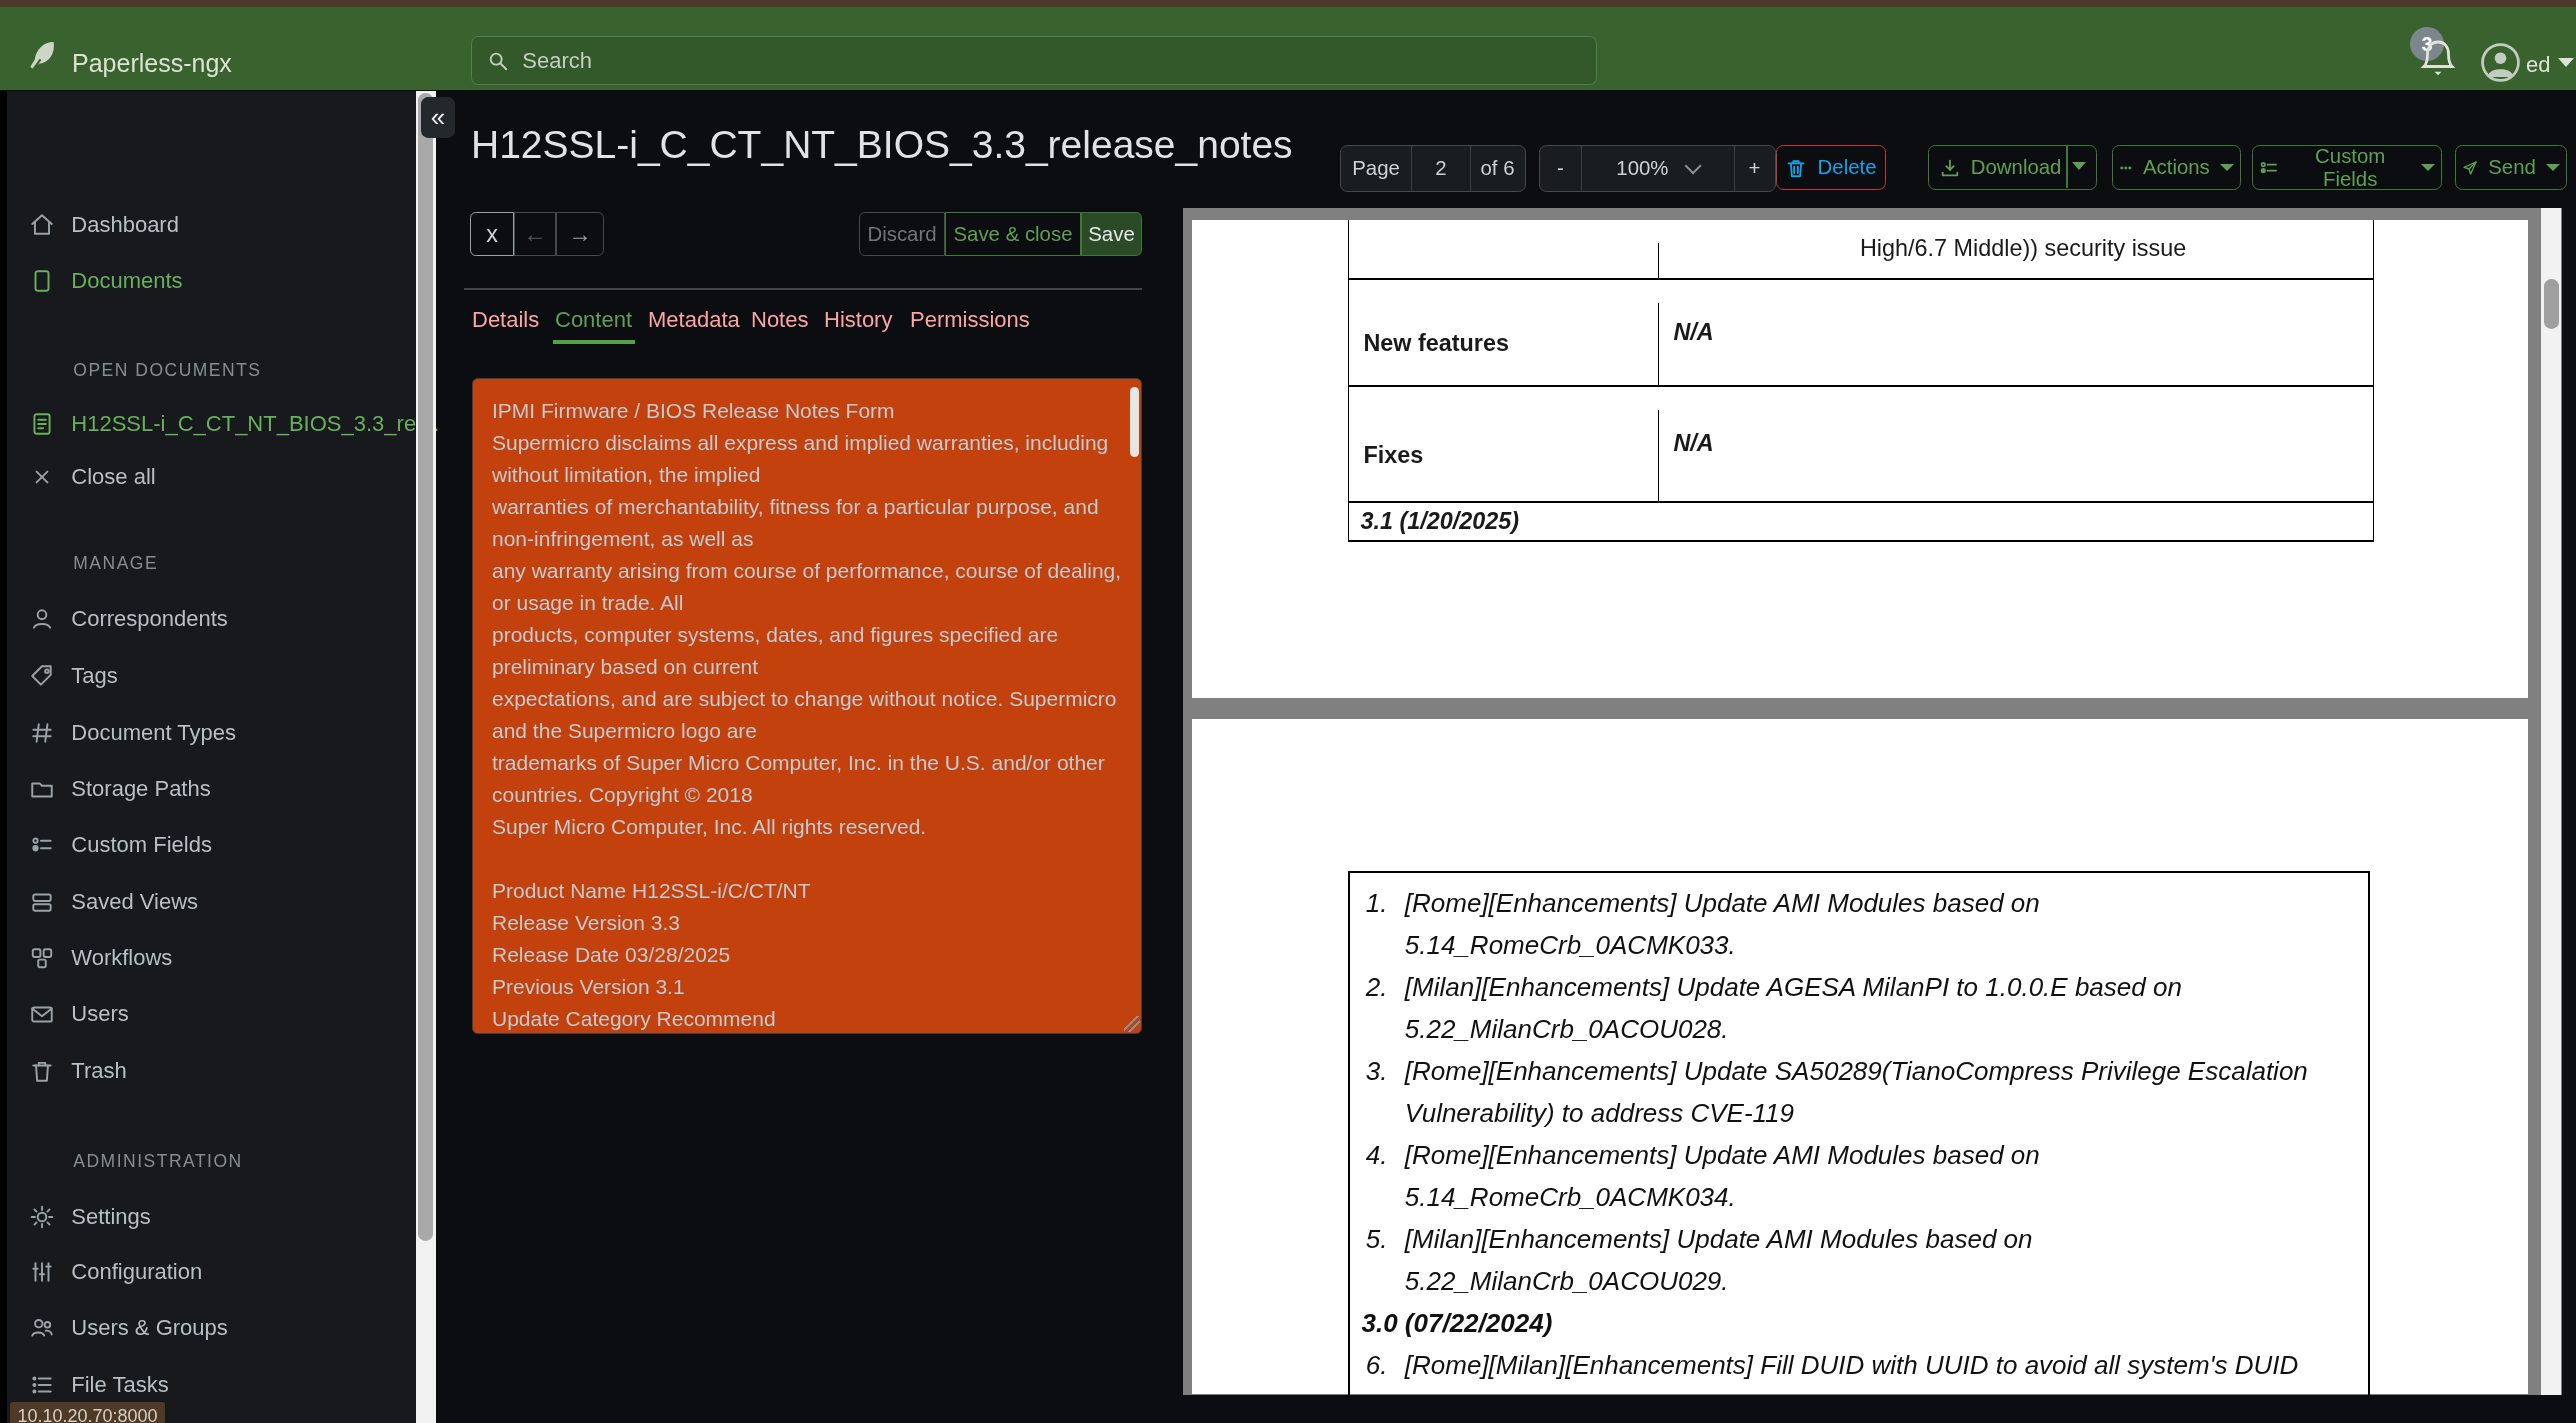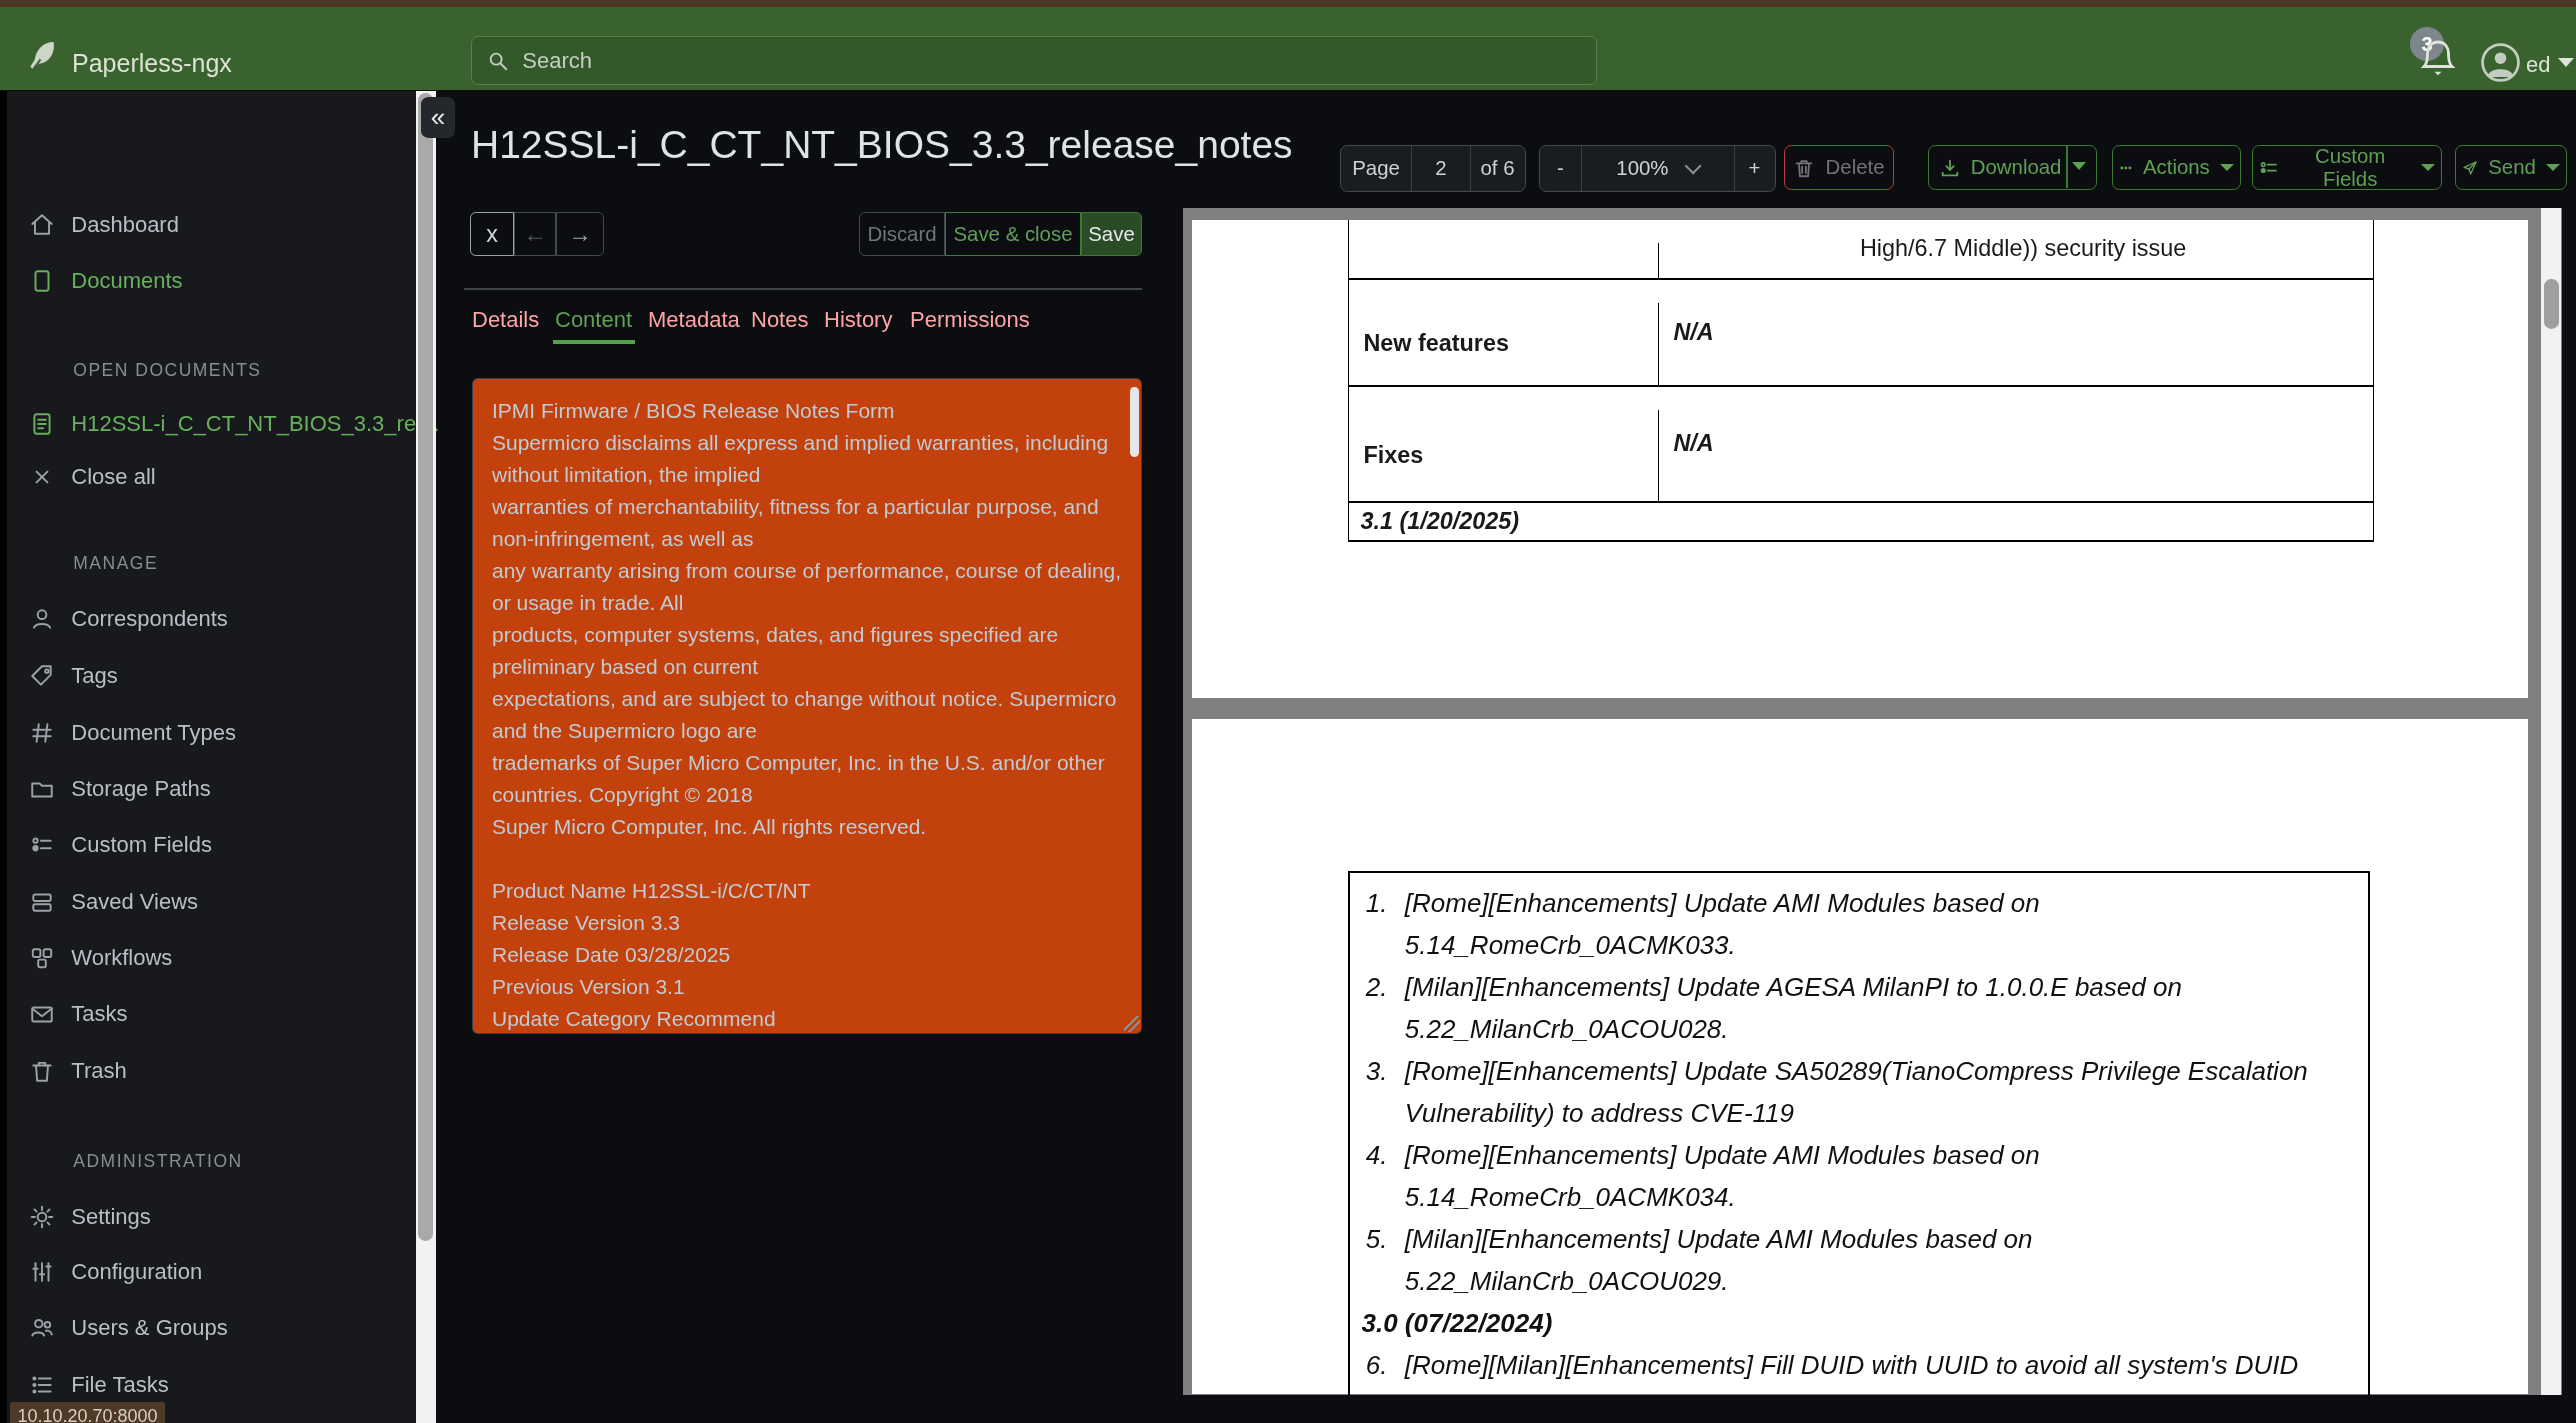--- a/index.html
+++ b/index.html
@@ -38,21 +38,21 @@
   .active .sic{stroke:#68b05c;}
   
   #title{left:471px;top:123px;font-size:39px;font-weight:500;color:#dfe3e7;white-space:nowrap;}
   .grp{position:absolute;top:145px;height:45px;border:1.5px solid #45494e;border-radius:7.3px;
        background:#1a1d20;display:flex;align-items:center;color:#ced3d8;font-size:20.4px;margin-left:32px;}
   .cell{display:flex;align-items:center;justify-content:center;height:100%;}
   .cell+.cell{border-left:1.5px solid #3c4045;}
   .btn{position:absolute;top:145px;height:45px;border-radius:7.3px;background:transparent;
        display:flex;align-items:center;justify-content:center;gap:10.2px;font-size:20.4px;box-sizing:border-box;}
   .btn-green{border:1.5px solid #3e7a36;color:#5fa055;}
-  .btn-red{border:1.5px solid #bb3a40;color:#737373;margin-left:8px;}
+  .btn-red{border:1.5px solid #bb3a40;color:#0ea5e9;}
   .tic{width:22px;height:22px;stroke:currentColor;fill:none;stroke-width:2;stroke-linecap:round;stroke-linejoin:round;}
   .caret-g{width:0;height:0;border-left:7.3px solid transparent;border-right:7.3px solid transparent;
        border-top:8.8px solid #5fa055;}
   .chev{width:10.2px;height:10.2px;border-right:2.2px solid #8a9096;border-bottom:2.2px solid #8a9096;
        transform:rotate(45deg);margin-left:19px;margin-top:-4.4px;}
   
   .ebtn{position:absolute;top:212px;height:44px;background:transparent;display:flex;align-items:center;
         justify-content:center;font-size:23.4px;box-sizing:border-box;border:1.5px solid #45494e;color:#9aa2a9;}
   #divider{left:464px;top:288px;width:678px;height:1.5px;background:#3f444a;}
   .tab{position:absolute;top:307px;font-size:22px;color:#fca5a5;}
@@ -207,21 +207,21 @@
           <rect x="13.5" y="4" width="7" height="7" rx="1.5"></rect>
         <rect x="8.5" y="13.5" width="7" height="7" rx="1.5"></rect>
         </svg>
       <span class="lbl">Workflows</span>
     </div>
     <div class="sitem" style="top:905px">
       <svg class="sic" viewBox="0 0 24 24">
         <rect x="3" y="6" width="18" height="13" rx="1.5"></rect>
           <path d="M3 7l9 7 9-7"></path>
         </svg>
-      <span class="lbl">Tasks</span>
+      <span class="lbl">Users</span>
     </div>
     <div class="sitem" style="top:962px">
       <svg class="sic" viewBox="0 0 24 24">
         <path d="M4 7h16"></path>
           <path d="M9 7V4.5h6V7"></path>
           <path d="M6.5 7l1 14h9l1-14"></path>
         </svg>
       <span class="lbl">Trash</span>
     </div>
 

